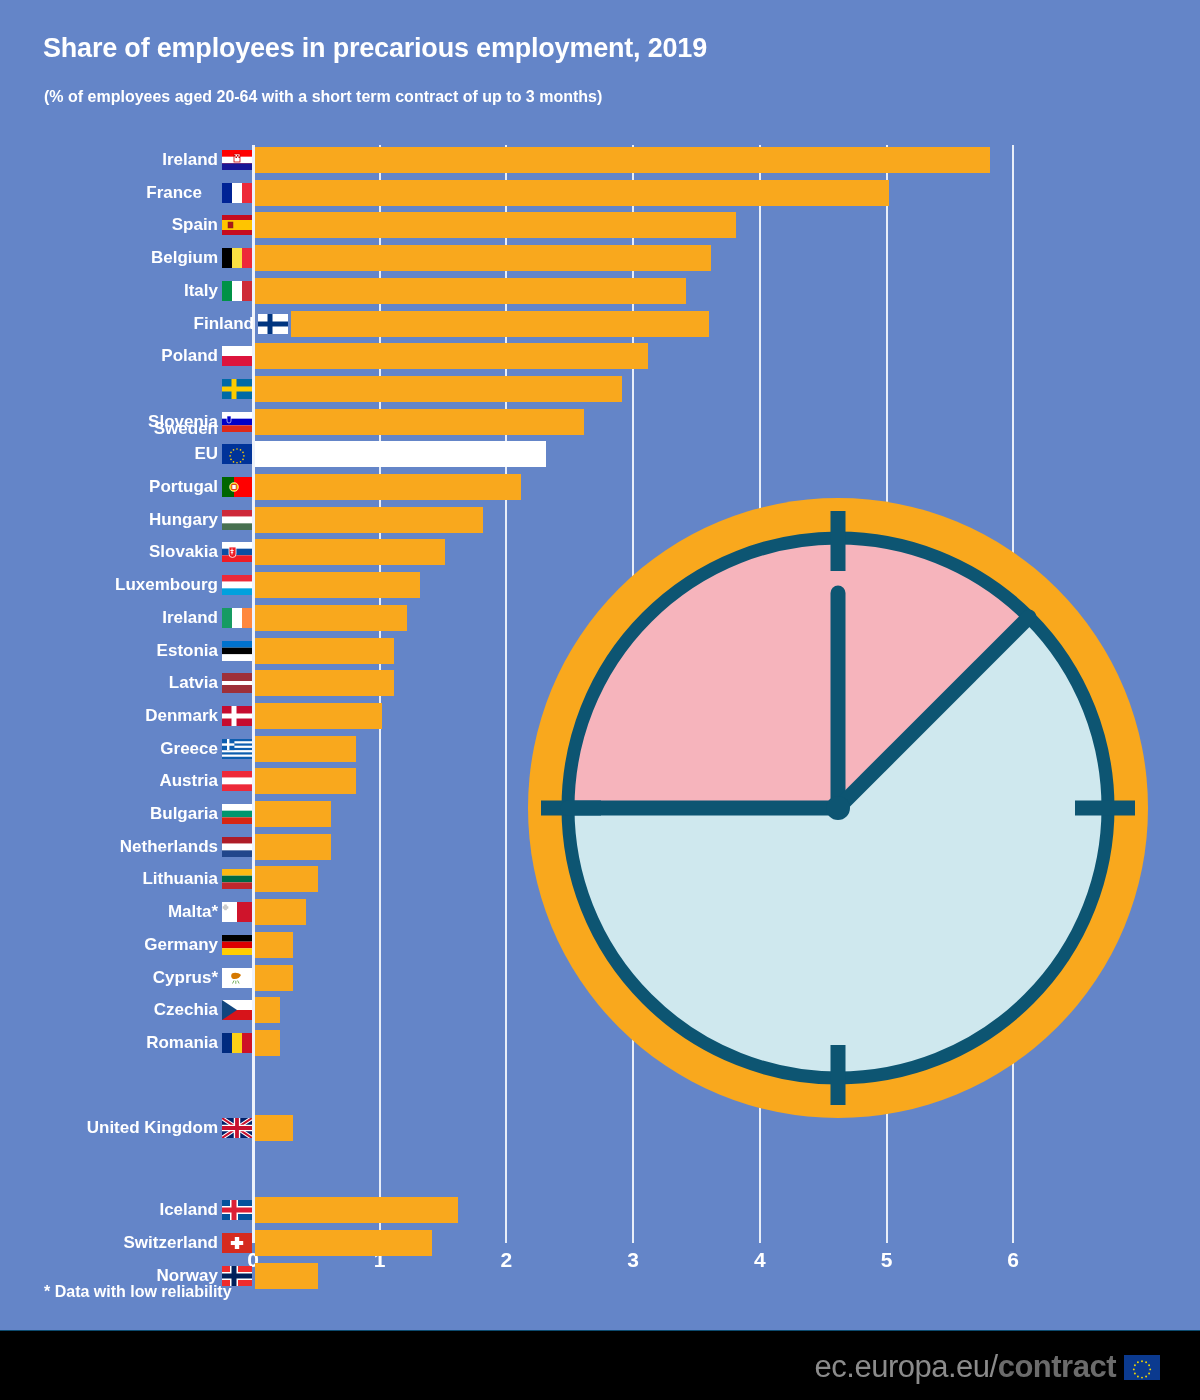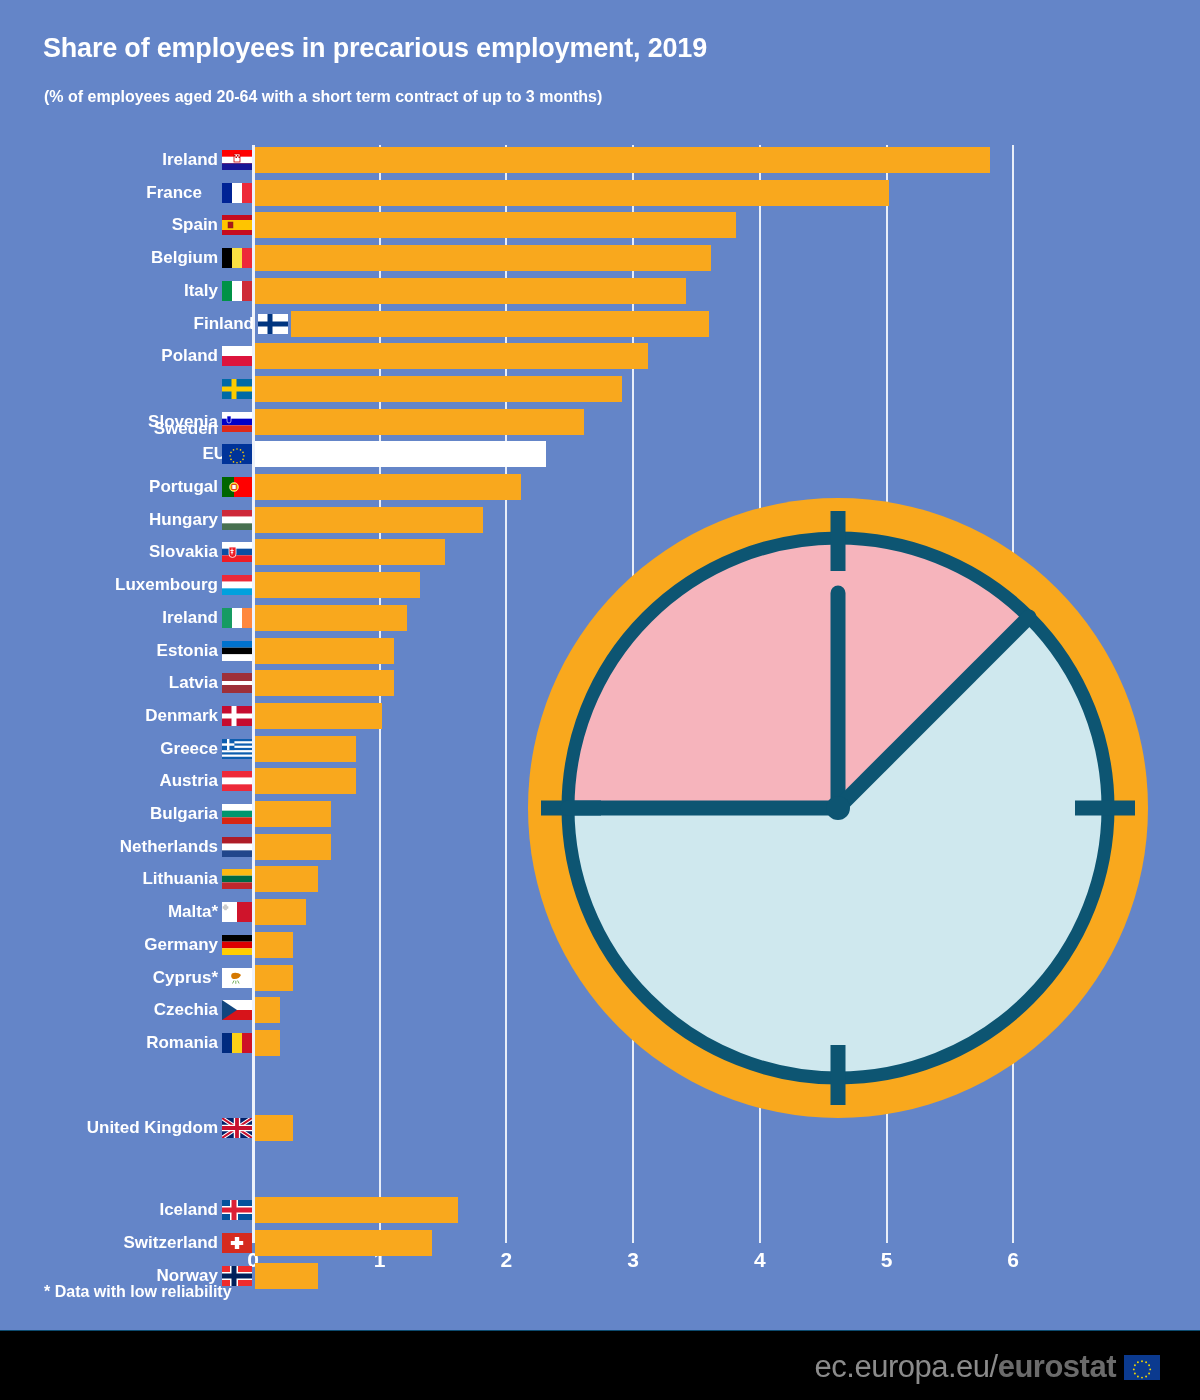--- a/index.html
+++ b/index.html
@@ -216,21 +216,21 @@
           <div class="row-label" style="left: 50px; right: auto; width: 168px;">Slovenia</div>
           <div class="flag" style="left: 222px;"><svg width="30" height="20" viewBox="0 0 30 20">
               <rect width="30" height="20" fill="#fff"></rect>
               <rect y="6.67" width="30" height="6.66" fill="#0000c8"></rect>
               <rect y="13.33" width="30" height="6.67" fill="#de2918"></rect>
               <path d="M5 4l4 0 0 5a2 2 0 0 1-4 0z" fill="#0000c8" stroke="#fff" stroke-width="0.6"></path>
             </svg></div>
           <div class="bar" title="Slovenia: 2.6" style="width: 329.42px; height: 26px;"></div>
         </div>
         <div class="row" style="top: 441.3px; width: 1200px;">
-          <div class="row-label" style="left: 58px; right: auto; width: 168px;">EU</div>
+          <div class="row-label" style="left: 50px; right: auto; width: 168px;">EU</div>
           <div class="flag" style="left: 222px;"><svg width="30" height="20" viewBox="0 0 30 20">
               <rect width="30" height="20" fill="#003399"></rect>
               <g fill="#ffcc00">
                 <circle cx="15" cy="5" r="0.8"></circle>
                 <circle cx="18.5" cy="5.9" r="0.8"></circle>
                 <circle cx="21" cy="8.4" r="0.8"></circle>
                 <circle cx="21.9" cy="11.9" r="0.8"></circle>
                 <circle cx="21" cy="15.4" r="0.8"></circle>
                 <circle cx="18.5" cy="17.9" r="0.8"></circle>
                 <circle cx="15" cy="18.8" r="0.8"></circle>
@@ -476,21 +476,21 @@
         <circle cx="325" cy="325" r="12" fill="#0d5572"></circle>
       </svg>
     </div>
 
     <div class="footnote">* Data with low reliability</div>
   </div>
 
   <div class="footer">
     <div class="footer-inner">
       <span class="brand-light">ec.europa.eu/</span>
-      <span class="brand-bold" style="margin-left:-8px">eurostat</span>
+      <span class="brand-bold" style="margin-left:-8px">contract</span>
       <span class="eu-chip">
         <svg width="36" height="25" viewBox="0 0 36 25">
           <rect x="0" y="0" width="36" height="25" fill="#0b3a8f"></rect>
           <g fill="#f2d800">
             <circle cx="18" cy="6.2" r="0.95"></circle>
               <circle cx="22.1" cy="7.3" r="0.95"></circle>
             <circle cx="25.1" cy="10.3" r="0.95"></circle>
               <circle cx="26.2" cy="14.4" r="0.95"></circle>
             <circle cx="25.1" cy="18.5" r="0.95"></circle>
               <circle cx="22.1" cy="21.5" r="0.95"></circle>

